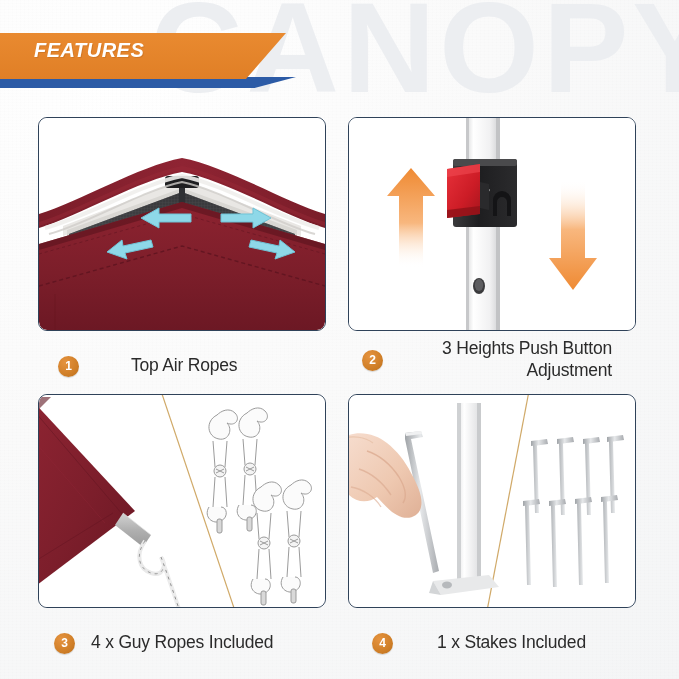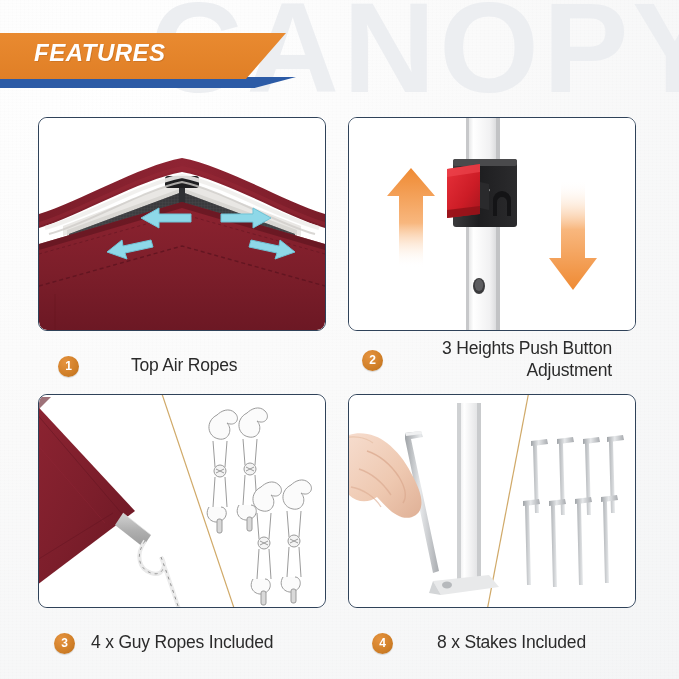--- a/index.html
+++ b/index.html
@@ -71,21 +71,21 @@
     top: 0;
     width: 286px;
     height: 46px;
     background: linear-gradient(180deg, #e98a30 0%, #e07f26 100%);
     clip-path: polygon(0 0, 100% 0, 86% 100%, 0 100%);
   }
   #banner .title {
     position: absolute;
     left: 34px;
     top: 6px;
-    font-size: 24px;
+    font-size: 20px;
     font-weight: 700;
     font-style: italic;
     letter-spacing: .5px;
     color: #ffffff;
     text-shadow: 1px 1px 0 rgba(120,60,10,.18);
   }
 
   
   .panel {
     position: absolute;
@@ -438,16 +438,16 @@
     </div>
   </div>
 
   <div class="caption" id="cap3">
     <div class="badge">3</div>
     <div class="cap-text">4 x Guy Ropes Included</div>
   </div>
 
   <div class="caption" id="cap4">
     <div class="badge">4</div>
-    <div class="cap-text">8 x Stakes Included</div>
+    <div class="cap-text">1 x Stakes Included</div>
   </div>
 
 </div>
 
 </body></html>

